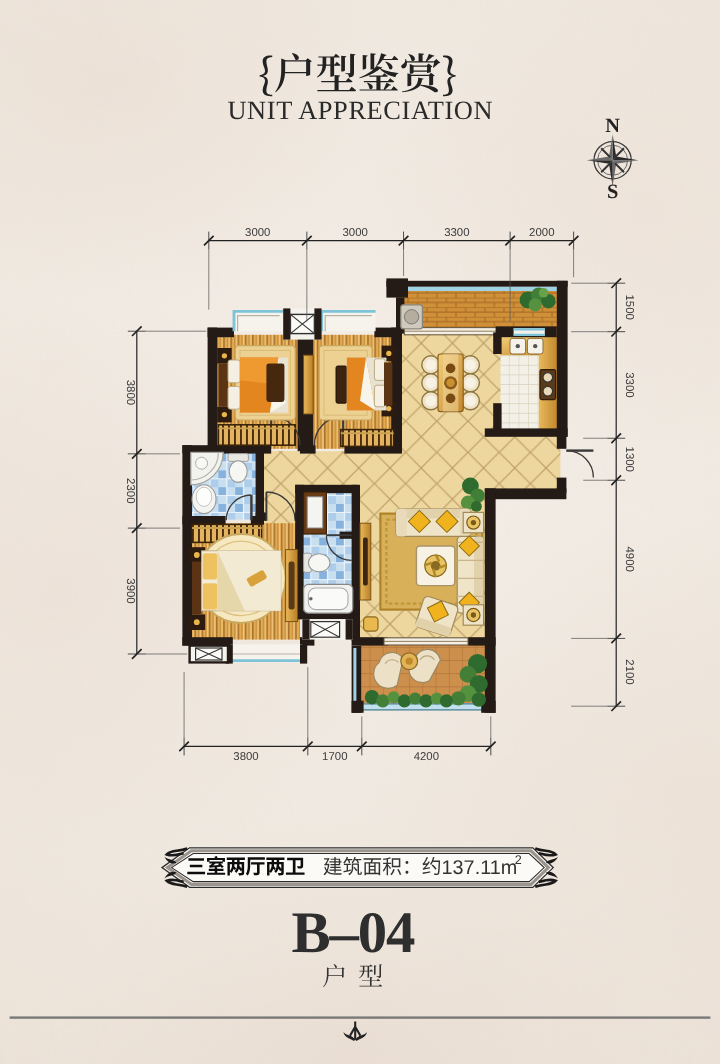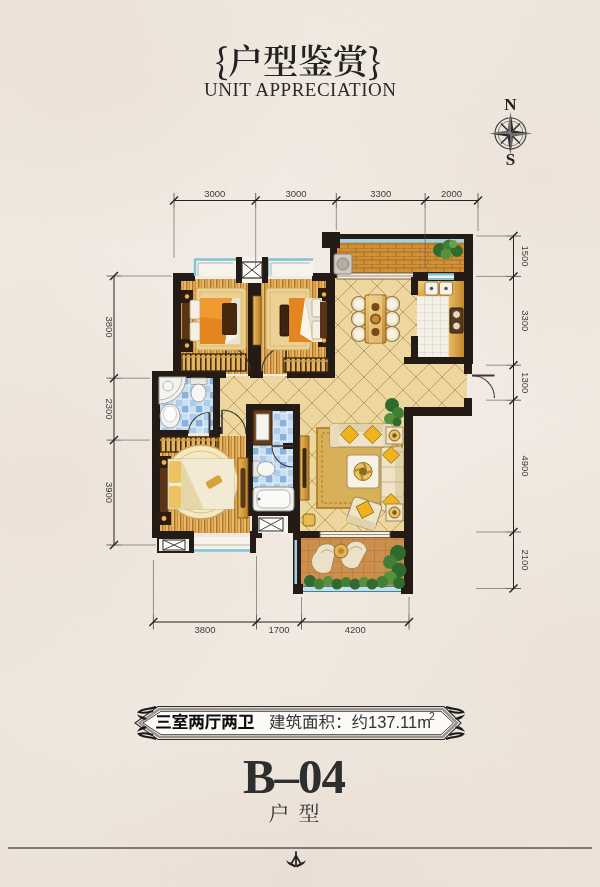--- a/index.html
+++ b/index.html
@@ -23,21 +23,21 @@
         <feTurbulence type="fractalNoise" baseFrequency="0.014 0.011" numOctaves="3" seed="7"></feTurbulence>
 <feColorMatrix type="matrix" values="0 0 0 0 0.86  0 0 0 0 0.78  0 0 0 0 0.71  0 0 0 0.5 0"></feColorMatrix>
 </filter>
 <rect width="600" height="887" filter="url(#paper)" opacity="0.5"></rect>
 </svg>
 
 <svg width="600" height="110" viewBox="0 0 600 110" style="position:absolute;left:0;top:0;">
 <path transform="translate(214.8,74)" d="M1.54 -10.185C5.040000000000001 -9.73 6.055000000000001 -8.365 6.055000000000001 -6.510000000000001C6.055000000000001 -4.340000000000001 4.0600000000000005 -1.7500000000000002 4.0600000000000005 1.2600000000000002C4.0600000000000005 4.515000000000001 6.44 6.16 10.71 6.16H12.075000000000001V4.970000000000001L10.850000000000001 4.865C8.120000000000001 4.655 7.175000000000001 3.535 7.175000000000001 1.33C7.175000000000001 -1.3650000000000002 8.435 -3.8500000000000005 8.435 -5.95C8.435 -8.295 7.3500000000000005 -10.22 3.8500000000000005 -10.745000000000001C7.3500000000000005 -11.270000000000001 8.435 -13.195000000000002 8.435 -15.540000000000001C8.435 -17.64 7.175000000000001 -20.125000000000004 7.175000000000001 -22.785000000000004C7.175000000000001 -25.060000000000002 8.120000000000001 -26.145000000000003 10.850000000000001 -26.355000000000004L12.075000000000001 -26.46V-27.650000000000002H10.71C6.44 -27.650000000000002 4.0600000000000005 -26.005000000000003 4.0600000000000005 -22.750000000000004C4.0600000000000005 -19.740000000000002 6.055000000000001 -17.150000000000002 6.055000000000001 -14.980000000000002C6.055000000000001 -13.125000000000002 5.040000000000001 -11.760000000000002 1.54 -11.340000000000002Z M28.700000000000003 -29.785000000000004 28.385 -29.575000000000003C29.435000000000002 -28.245 30.765 -26.145000000000003 31.185000000000002 -24.360000000000003C34.370000000000005 -22.26 37.065 -28.28 28.700000000000003 -29.785000000000004ZM22.785000000000004 -13.965000000000002C22.855000000000004 -15.085 22.855000000000004 -16.17 22.855000000000004 -17.185000000000002V-22.715000000000003H40.32000000000001V-13.965000000000002ZM19.565 -24.080000000000002V-17.150000000000002C19.565 -10.71 18.97 -3.3600000000000003 14.49 2.5900000000000003L14.91 2.9400000000000004C20.650000000000002 -1.4000000000000001 22.295 -7.5600000000000005 22.715000000000003 -12.950000000000001H40.32000000000001V-10.64H40.845C42.0 -10.64 43.645 -11.375000000000002 43.68000000000001 -11.620000000000001V-22.19C44.345 -22.295 44.83500000000001 -22.575000000000003 45.045 -22.855L41.58 -25.480000000000004L39.97 -23.730000000000004H23.415L19.565 -25.165000000000003Z M69.545 -27.580000000000002V-14.385000000000002H70.14000000000001C71.295 -14.385000000000002 72.66000000000001 -14.980000000000002 72.66000000000001 -15.260000000000002V-26.250000000000004C73.5 -26.390000000000004 73.78 -26.705000000000002 73.85000000000001 -27.125000000000004ZM77.0 -29.120000000000005V-13.615000000000002C77.0 -13.195000000000002 76.86000000000001 -13.020000000000001 76.37 -13.020000000000001C75.775 -13.020000000000001 72.87 -13.265 72.87 -13.265V-12.740000000000002C74.23500000000001 -12.495000000000001 74.9 -12.145000000000001 75.39000000000001 -11.690000000000001C75.81 -11.165000000000001 75.95 -10.430000000000001 76.02000000000001 -9.450000000000001C79.73 -9.8 80.185 -11.095 80.185 -13.440000000000001V-27.790000000000003C80.99000000000001 -27.930000000000003 81.305 -28.210000000000004 81.41 -28.700000000000003ZM60.480000000000004 -26.040000000000003V-20.195H57.050000000000004L57.08500000000001 -21.560000000000002V-26.040000000000003ZM49.56 -20.195 49.84 -19.180000000000003H53.935C53.655 -15.890000000000002 52.64 -12.530000000000001 49.28 -9.73L49.63 -9.345C55.09 -11.865000000000002 56.56 -15.680000000000001 56.94500000000001 -19.180000000000003H60.480000000000004V-10.010000000000002H61.040000000000006C62.61500000000001 -10.010000000000002 63.63000000000001 -10.64 63.63000000000001 -10.780000000000001V-19.180000000000003H68.18C68.635 -19.180000000000003 68.98500000000001 -19.355 69.09 -19.740000000000002C67.9 -20.930000000000003 65.87 -22.610000000000003 65.87 -22.610000000000003L64.08500000000001 -20.195H63.63000000000001V-26.040000000000003H67.44500000000001C67.935 -26.040000000000003 68.28500000000001 -26.215000000000003 68.39000000000001 -26.6C67.095 -27.720000000000002 65.065 -29.26 65.065 -29.26L63.245000000000005 -27.020000000000003H50.365L50.645 -26.040000000000003H54.005V-21.560000000000002L53.970000000000006 -20.195ZM49.525000000000006 0.9450000000000001 49.80500000000001 1.9600000000000002H80.99000000000001C81.48 1.9600000000000002 81.86500000000001 1.7850000000000001 81.97 1.4000000000000001C80.57000000000001 0.14 78.26 -1.6450000000000002 78.26 -1.6450000000000002L76.23 0.9450000000000001H67.375V-5.495H77.98C78.50500000000001 -5.495 78.855 -5.670000000000001 78.96000000000001 -6.055000000000001C77.595 -7.280000000000001 75.355 -8.995000000000001 75.355 -8.995000000000001L73.43 -6.510000000000001H67.375V-10.080000000000002C68.28500000000001 -10.22 68.60000000000001 -10.57 68.635 -11.06L63.980000000000004 -11.48V-6.510000000000001H52.78L53.06 -5.495H63.980000000000004V0.9450000000000001Z M98.35000000000001 -29.120000000000005 93.94 -29.540000000000003V-16.03H94.465C95.69 -16.03 97.055 -16.66 97.055 -16.975V-28.175000000000004C98.0 -28.28 98.28 -28.630000000000003 98.35000000000001 -29.120000000000005ZM91.63000000000001 -27.720000000000002 87.465 -28.140000000000004V-16.17H87.955C89.075 -16.17 90.33500000000001 -16.73 90.33500000000001 -17.045V-26.775000000000002C91.245 -26.915000000000003 91.56 -27.230000000000004 91.63000000000001 -27.720000000000002ZM106.47 -22.820000000000004 106.12 -22.575000000000003C107.59 -21.105 109.165 -18.69 109.51500000000001 -16.625C112.525 -14.455000000000002 115.045 -20.720000000000002 106.47 -22.820000000000004ZM101.745 -16.66C104.33500000000001 -13.440000000000001 109.27000000000001 -10.850000000000001 114.73 -9.625000000000002C114.87 -10.850000000000001 115.78 -12.250000000000002 117.14500000000001 -12.670000000000002L117.18 -13.195000000000002C112.07000000000001 -13.580000000000002 105.63000000000001 -14.910000000000002 102.305 -17.045C103.355 -17.150000000000002 103.74000000000001 -17.325000000000003 103.88000000000001 -17.745L98.7 -18.900000000000002C97.055 -15.715000000000002 90.545 -11.270000000000001 84.56 -9.205L84.735 -8.75C91.385 -10.15 98.45500000000001 -13.510000000000002 101.745 -16.66ZM91.385 -5.005000000000001 91.03500000000001 -4.760000000000001C91.94500000000001 -3.6400000000000006 92.89 -1.8200000000000003 92.96000000000001 -0.28C95.58500000000001 1.9600000000000002 98.63000000000001 -3.1500000000000004 91.385 -5.005000000000001ZM113.75 -27.545 111.86000000000001 -24.92H104.65C105.14000000000001 -25.725 105.595 -26.565 106.01500000000001 -27.44C106.78500000000001 -27.405 107.24000000000001 -27.685000000000002 107.38000000000001 -28.070000000000004L102.795 -29.645000000000003C101.95500000000001 -25.725 100.345 -21.735000000000003 98.665 -19.215000000000003L99.12 -18.900000000000002C100.94 -20.125000000000004 102.58500000000001 -21.840000000000003 104.02000000000001 -23.905H116.13000000000001C116.62 -23.905 116.97 -24.080000000000002 117.07500000000002 -24.465000000000003C115.85000000000001 -25.725 113.75 -27.545 113.75 -27.545ZM105.42 -13.055000000000001 103.81 -11.025H92.78500000000001L93.065 -10.010000000000002H98.875V-6.510000000000001H88.27000000000001L88.58500000000001 -5.53H98.875V0.49000000000000005H84.7L84.98 1.5050000000000001H115.92000000000002C116.41 1.5050000000000001 116.76 1.33 116.86500000000001 0.9450000000000001C115.5 -0.31500000000000006 113.22500000000001 -2.1700000000000004 113.22500000000001 -2.1700000000000004L111.23 0.49000000000000005H106.12C107.345 -0.42000000000000004 108.67500000000001 -1.5750000000000002 109.795 -2.7300000000000004C110.53 -2.6250000000000004 110.98500000000001 -2.87 111.16000000000001 -3.22L107.275 -5.075C106.47 -3.08 105.56 -0.9450000000000001 104.79 0.49000000000000005H102.27000000000001V-5.53H112.875C113.33000000000001 -5.53 113.715 -5.705000000000001 113.78500000000001 -6.090000000000001C112.49000000000001 -7.280000000000001 110.355 -8.89 110.355 -8.89L108.465 -6.510000000000001H102.27000000000001V-10.010000000000002H107.555C108.045 -10.010000000000002 108.36000000000001 -10.185 108.465 -10.57C107.31 -11.655000000000001 105.42 -13.055000000000001 105.42 -13.055000000000001Z M125.65 -29.050000000000004 125.33500000000001 -28.805000000000003C126.63000000000001 -27.580000000000002 127.89 -25.480000000000004 128.03 -23.660000000000004C131.005 -21.35 133.84 -27.475 125.65 -29.050000000000004ZM124.74000000000001 -13.020000000000001V-2.205H125.265C126.91000000000001 -2.205 127.92500000000001 -2.765 127.92500000000001 -3.0100000000000002V-10.605H142.835V-2.8000000000000003H143.395C145.07500000000002 -2.8000000000000003 146.16 -3.3950000000000005 146.16 -3.535V-10.395000000000001C146.895 -10.535 147.245 -10.745000000000001 147.455 -11.025L144.305 -13.405000000000001L142.73000000000002 -11.620000000000001H128.31ZM138.32 -8.47 133.735 -9.520000000000001C133.42000000000002 -3.8850000000000002 132.335 -0.525 120.19 2.31L120.435 2.9400000000000004C130.095 1.5750000000000002 133.84 -0.525 135.52 -3.22L135.41500000000002 -2.8000000000000003C140.84 -1.3650000000000002 144.69 0.7350000000000001 146.86 2.415C150.32500000000002 4.7250000000000005 155.78500000000003 -1.9250000000000003 135.59 -3.325C136.395 -4.655 136.71 -6.125000000000001 136.99 -7.7700000000000005C137.79500000000002 -7.735 138.18 -8.085 138.32 -8.47ZM123.48 -24.815 122.92 -24.78C123.2 -22.89 122.15 -21.14 120.995 -20.475C120.015 -20.055000000000003 119.315 -19.215000000000003 119.63000000000001 -18.130000000000003C120.015 -17.01 121.415 -16.73 122.465 -17.325000000000003C123.62 -17.955000000000002 124.53 -19.565 124.28500000000001 -21.945000000000004H147.035C146.755 -20.615000000000002 146.3 -18.935000000000002 145.95000000000002 -17.85L146.3 -17.57C147.77 -18.515 149.73000000000002 -20.090000000000003 150.815 -21.245C151.55 -21.315 151.9 -21.385 152.18 -21.630000000000003L148.785 -24.885L146.86 -22.96H141.085C142.835 -24.185000000000002 144.69 -25.725 145.88 -26.880000000000003C146.65 -26.775000000000002 147.10500000000002 -27.020000000000003 147.28 -27.44L142.555 -29.085000000000004C141.925 -27.265000000000004 140.875 -24.78 139.93 -22.96H137.34V-28.210000000000004C138.215 -28.35 138.495 -28.665000000000003 138.53 -29.120000000000005L133.98000000000002 -29.540000000000003V-22.96H124.11C123.97 -23.555000000000003 123.76 -24.150000000000002 123.48 -24.815ZM129.85 -13.475000000000001V-14.21H141.085V-13.160000000000002H141.61C142.625 -13.160000000000002 144.20000000000002 -13.755 144.235 -13.965000000000002V-17.955000000000002C144.865 -18.060000000000002 145.35500000000002 -18.340000000000003 145.565 -18.585L142.275 -21.000000000000004L140.77 -19.39H130.025L126.665 -20.755000000000003V-12.565000000000001H127.12C128.415 -12.565000000000001 129.85 -13.23 129.85 -13.475000000000001ZM141.085 -18.375V-15.225000000000001H129.85V-18.375Z M164.92000000000002 -11.340000000000002C161.42000000000002 -11.760000000000002 160.40500000000003 -13.125000000000002 160.40500000000003 -14.980000000000002C160.40500000000003 -17.150000000000002 162.365 -19.740000000000002 162.365 -22.750000000000004C162.365 -26.005000000000003 160.02 -27.650000000000002 155.71500000000003 -27.650000000000002H154.38500000000002V-26.46L155.57500000000002 -26.355000000000004C158.305 -26.145000000000003 159.28500000000003 -25.060000000000002 159.28500000000003 -22.785000000000004C159.28500000000003 -20.125000000000004 158.025 -17.64 158.025 -15.540000000000001C158.025 -13.195000000000002 159.11 -11.270000000000001 162.61 -10.745000000000001C159.11 -10.22 158.025 -8.295 158.025 -5.95C158.025 -3.8500000000000005 159.28500000000003 -1.3650000000000002 159.28500000000003 1.33C159.28500000000003 3.535 158.305 4.655 155.57500000000002 4.865L154.38500000000002 4.970000000000001V6.16H155.71500000000003C160.02 6.16 162.365 4.515000000000001 162.365 1.2600000000000002C162.365 -1.7500000000000002 160.40500000000003 -4.340000000000001 160.40500000000003 -6.510000000000001C160.40500000000003 -8.365 161.42000000000002 -9.73 164.92000000000002 -10.185Z" fill="#222"></path>
 </svg>
 
-<div class="serif" style="position:absolute;left:0;top:79px;width:600px;text-align:center;font-size:19px;color:#2a2a2a;letter-spacing:0.5px;text-indent:0.5px;">UNIT APPRECIATION</div>
+<div class="serif" style="position:absolute;left:0;top:79px;width:600px;text-align:center;font-size:22px;color:#2a2a2a;letter-spacing:0.5px;text-indent:0.5px;">UNIT APPRECIATION</div>
 
 <svg width="600" height="660" viewBox="0 0 600 660" style="position:absolute;left:0;top:0;">
 <defs>
 <pattern id="wood" width="6" height="8" patternUnits="userSpaceOnUse">
   <rect width="6" height="8" fill="#e2ab52"></rect>
   <rect x="0" width="1.3" height="8" fill="#aa7230"></rect>
   <rect x="3" width="1.1" height="8" fill="#c98f3e"></rect>
   <rect x="4.6" width="0.9" height="8" fill="#efcb82"></rect>
 </pattern>
 <pattern id="tile" width="26" height="26" patternUnits="userSpaceOnUse">

